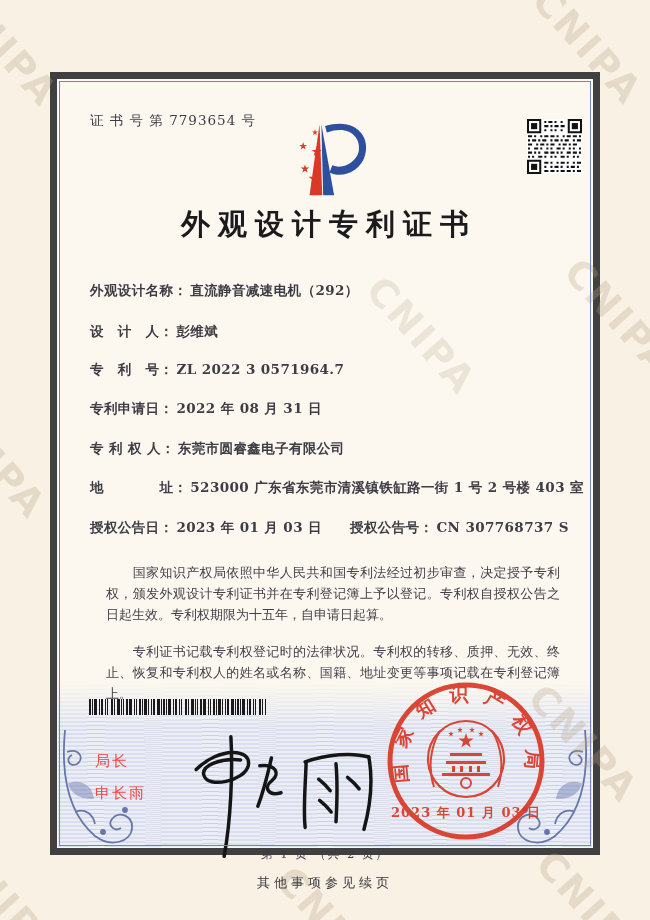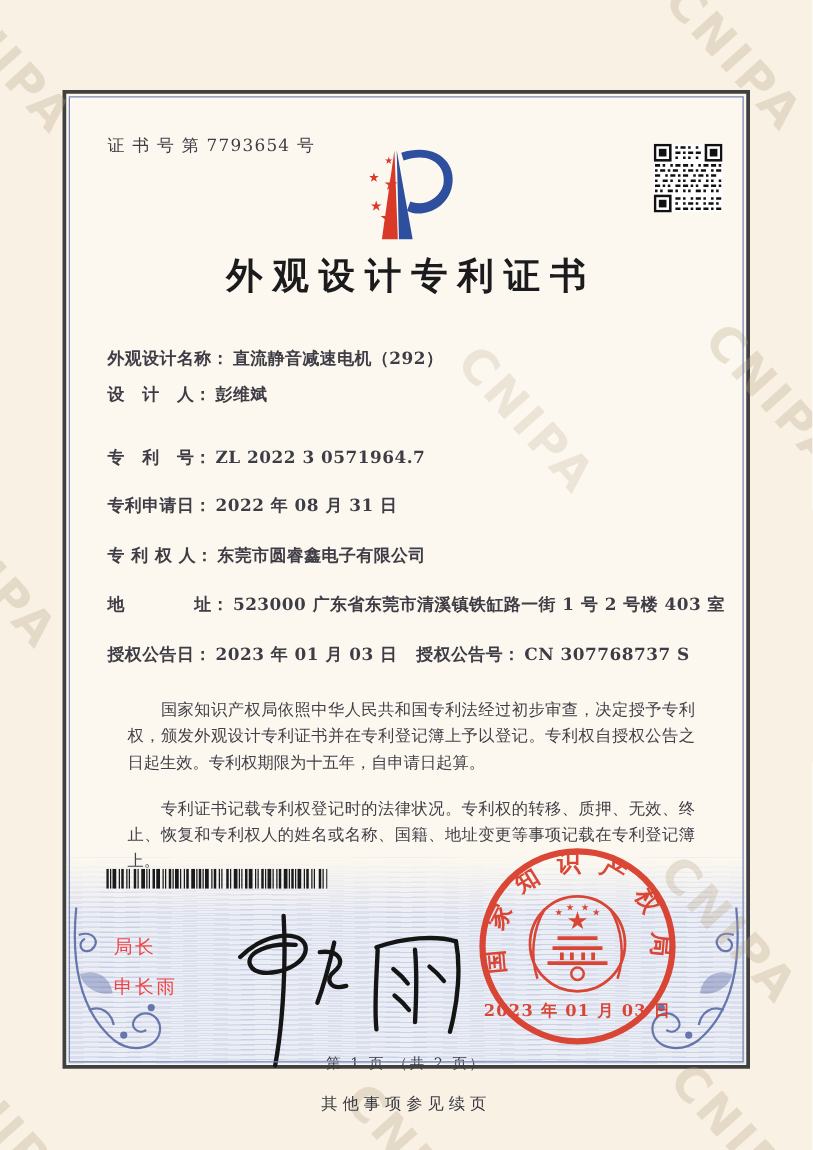--- a/index.html
+++ b/index.html
@@ -13,21 +13,21 @@
     position:absolute; z-index:2; pointer-events:none;
     font-family:"DejaVu Sans","Liberation Sans",sans-serif;
     font-weight:bold; font-size:38px; letter-spacing:3px;
     color:rgba(187,167,133,0.30);
     transform:rotate(48deg); transform-origin:left top;
     white-space:nowrap;
   }
   
   .cert{
     position:absolute; left:50px; top:72px; width:550px; height:783px;
-    box-sizing:border-box; border:3px solid #404040; background:#fcf8f0;
+    box-sizing:border-box; border:7px solid #404040; background:#fcf8f0;
   }
   .cert-line{
     position:absolute; inset:2px; border:1px solid #7484b4; pointer-events:none; z-index:6;
   }
   
   .band{
     position:absolute; left:1px; right:1px; bottom:1px; height:165px; z-index:0;
     background:
       repeating-linear-gradient(179deg, rgba(90,110,170,0.12) 0 1px, rgba(0,0,0,0) 1px 4px),
       repeating-linear-gradient(181deg, rgba(90,110,170,0.12) 0 1px, rgba(0,0,0,0) 1px 4px),
@@ -47,21 +47,21 @@
   .title{
     position:absolute; left:0; top:126px; width:100%; z-index:3;
     text-align:center; font-size:29px; font-weight:700; color:#1b1b1d;
     letter-spacing:8px; padding-left:8px; box-sizing:border-box;
   }
   .field{
     position:absolute; left:33px; z-index:3; white-space:nowrap;
     font-size:13.5px; color:#3e3c44; letter-spacing:0.4px;font-weight:bold;
   }
   .field .val{ margin-left:3px; }
-  .grant-no{ position:absolute; left:247px; top:0; }
+  .grant-no{ position:absolute; left:260px; top:0; }
   .body-text{
     position:absolute; left:33px; top:467px; width:486px; z-index:3;
     font-size:13px; line-height:21px; color:#413f47; text-align:justify;
   }
   .body-text p{ margin:16px; }
   .barcode{
     position:absolute; left:32px; top:620px; z-index:3;
   }
   .signer{
     position:absolute; left:38px; z-index:3;
@@ -170,21 +170,21 @@
         <path d="M17,47 H53" stroke-dasharray="2 4 2 2 4 2"></path>
         <path d="M17,51 H53" stroke-dasharray="4 2 4 2 2 2"></path>
       </g>
     </svg>
 
     <div class="title">外观设计专利证书</div>
 
     <div class="field" style="top:203px;">
       <span class="lbl">外观设计名称：</span><span class="val">直流静音减速电机（292）</span>
     </div>
-    <div class="field" style="top:232px;">
+    <div class="field" style="top:244px;">
       <span class="lbl">设　计　人：</span><span class="val">彭维斌</span>
     </div>
     <div class="field" style="top:282px;">
       <span class="lbl">专　利　号：</span><span class="val">ZL 2022 3 0571964.7</span>
     </div>
     <div class="field" style="top:321px;">
       <span class="lbl">专利申请日：</span><span class="val">2022 年 08 月 31 日</span>
     </div>
     <div class="field" style="top:361px;">
       <span class="lbl">专 利 权 人：</span><span class="val">东莞市圆睿鑫电子有限公司</span>

